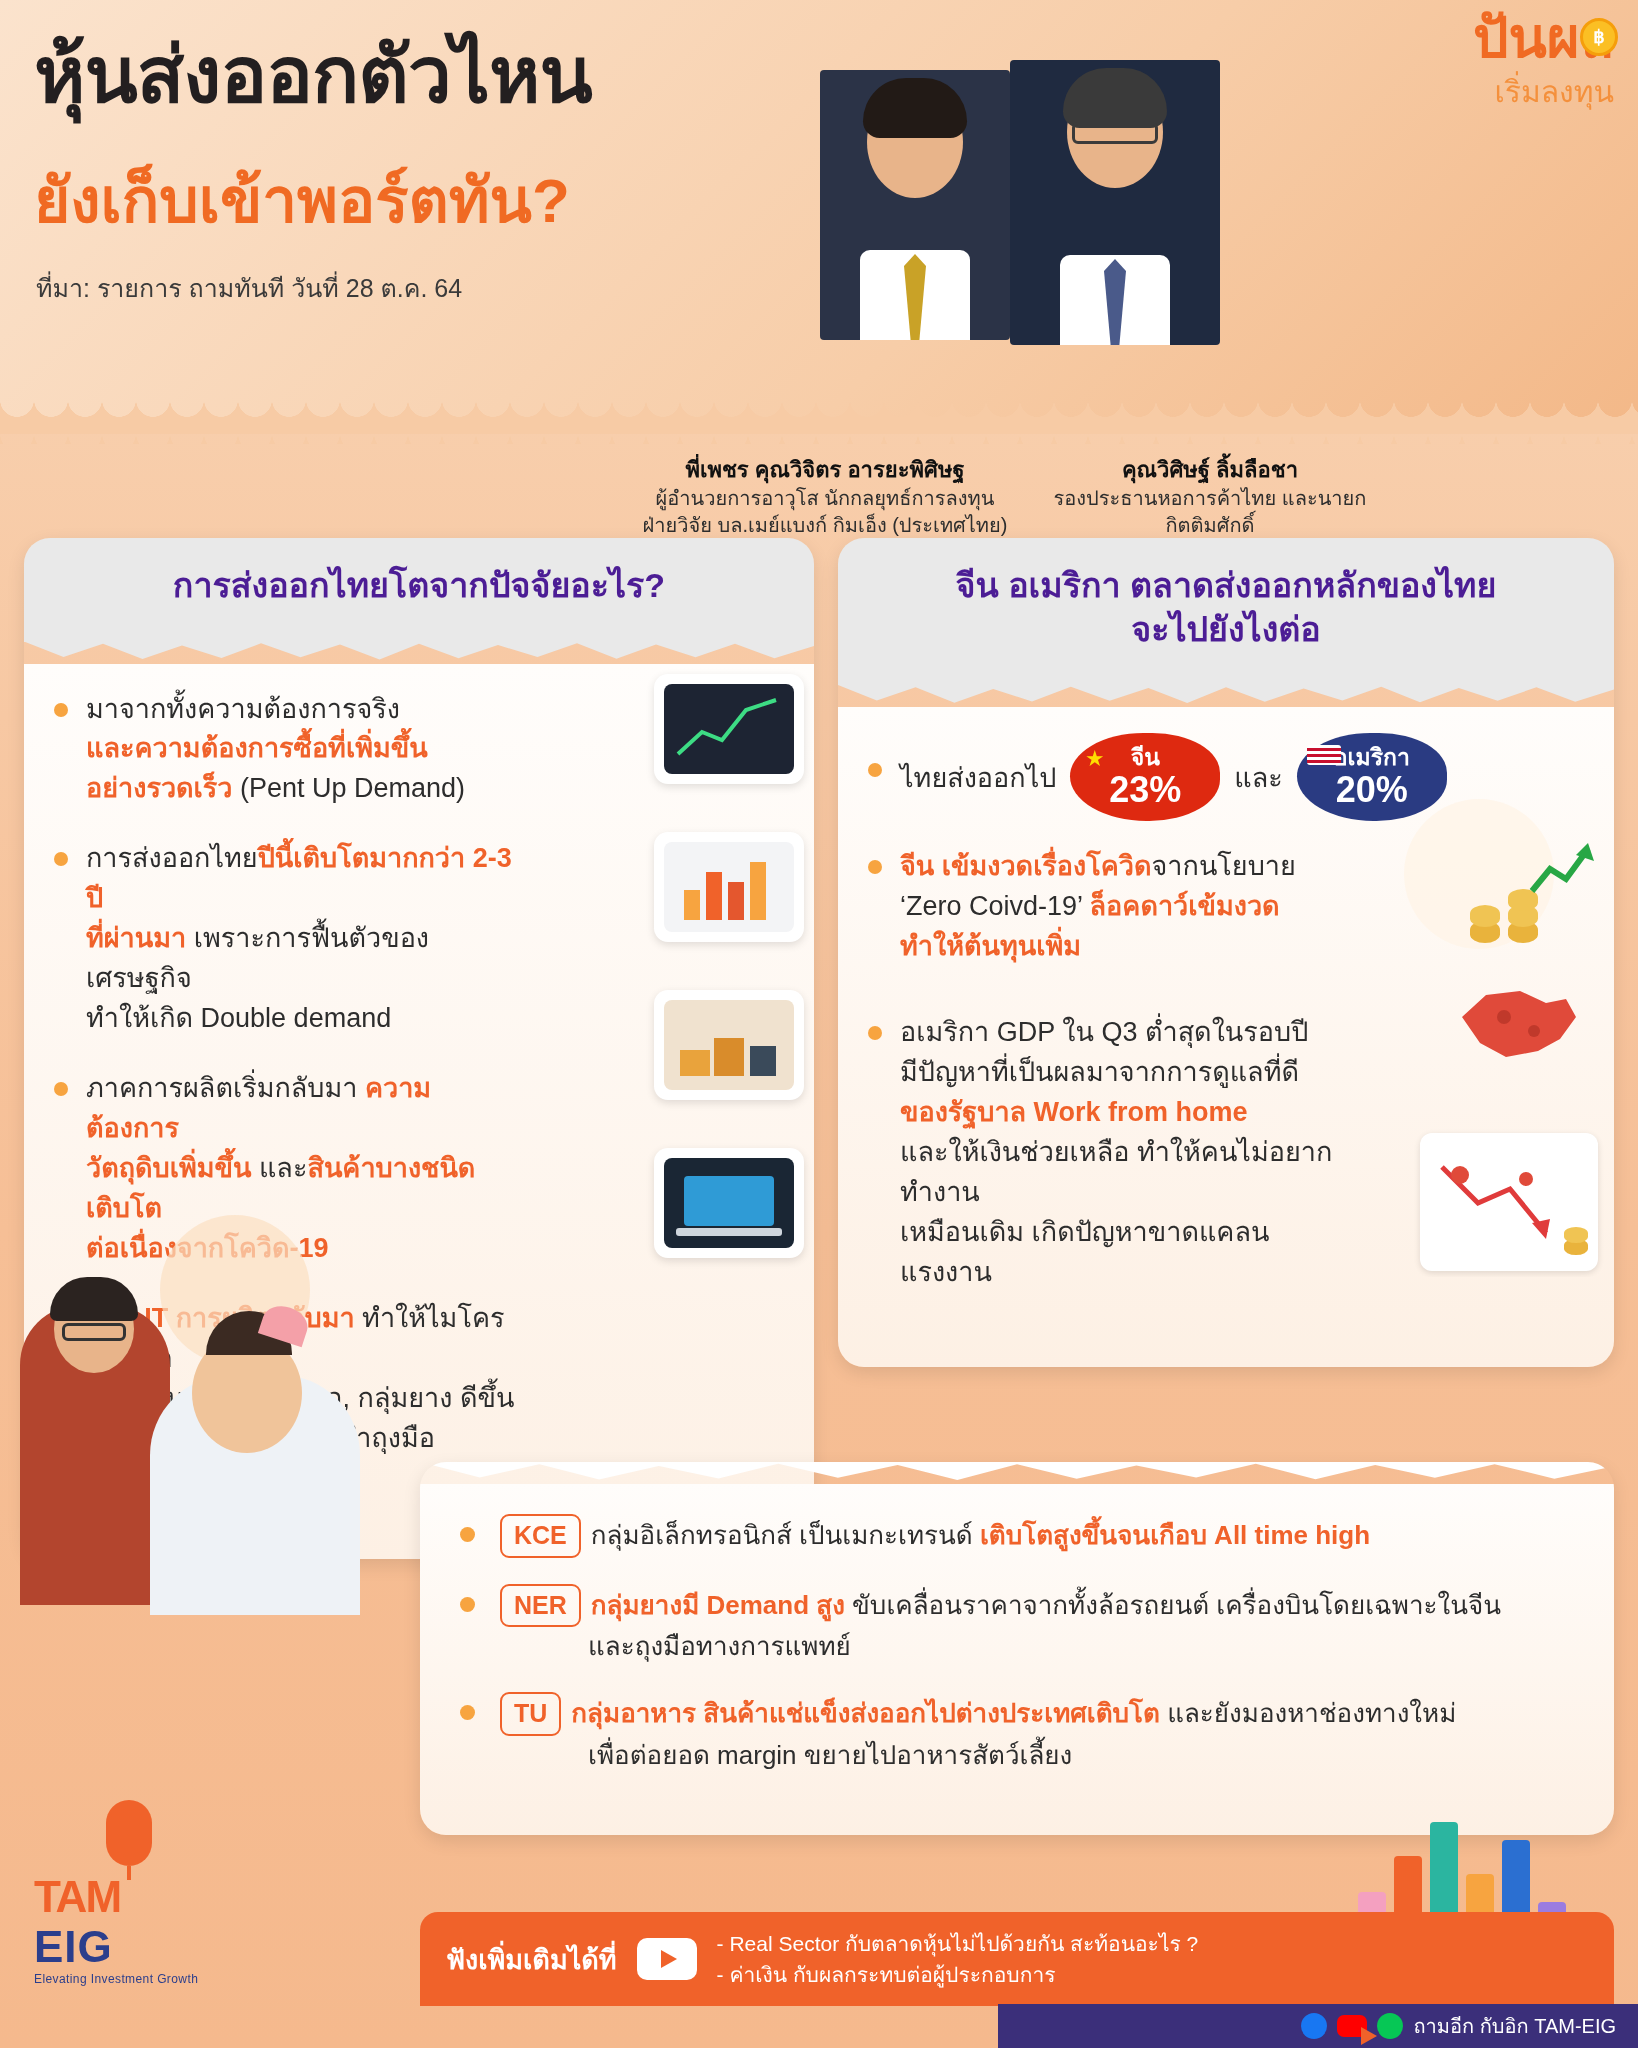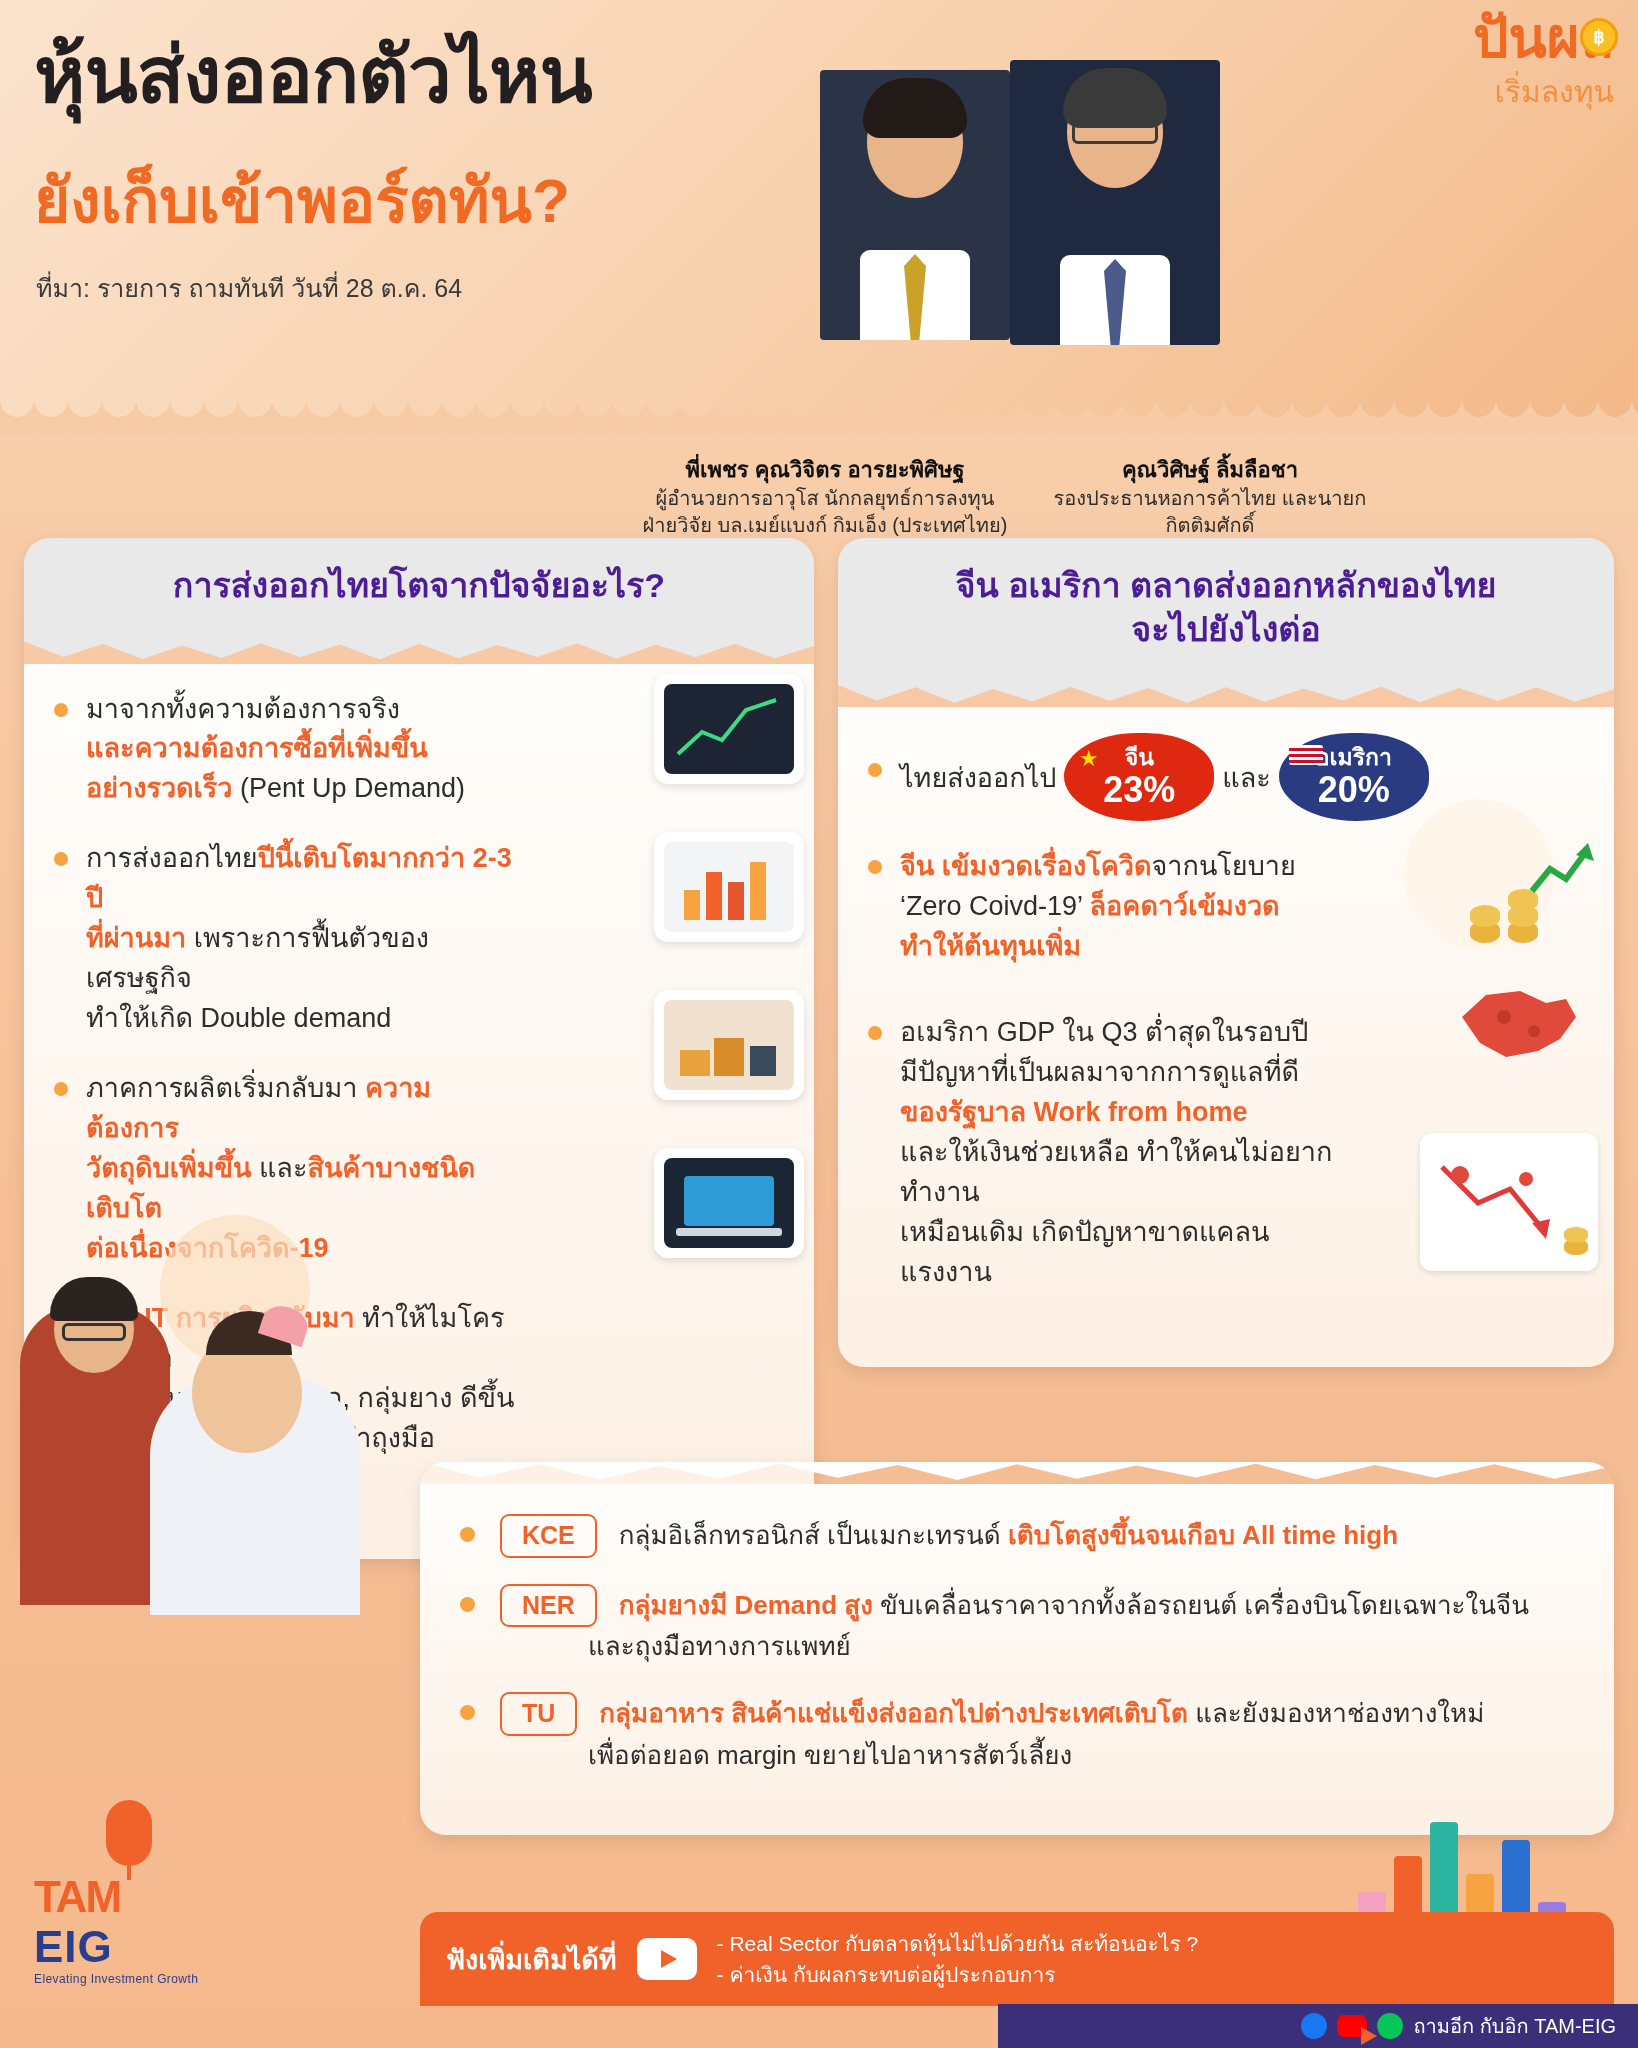--- a/index.html
+++ b/index.html
@@ -116,21 +116,21 @@
   .hl { color:#f0622a; font-weight:bold; }
 
   
   .thumb {
     position:absolute; right:10px; width:150px; height:110px; border-radius:14px;
     background:#ffffff; box-shadow:0 3px 8px rgba(0,0,0,.12); overflow:hidden;
   }
   .th-in{ position:absolute; inset:10px; border-radius:8px; }
 
   
-  .flagwrap{ display:inline-flex; align-items:center; gap:8px; vertical-align:middle;}
+  .flagwrap{ display:inline-flex; align-items:center; gap:14px; vertical-align:middle;}
   .flag-badge{
     width:150px; height:88px; border-radius:50% 46% 48% 52%;
     display:flex; flex-direction:column; align-items:center; justify-content:center;
     color:#fff; font-weight:bold; line-height:1.0; position:relative;
   }
   .flag-cn{ background:#de2910; }
   .flag-us{ background:#2a3b82; }
   .flag-badge .lbl{ font-size:23px; margin-bottom:3px; }
   .flag-badge .pct{ font-size:36px; }
   .star{ position:absolute; left:16px; top:16px; color:#ffde00; font-size:19px; }
@@ -142,21 +142,21 @@
   .tick li{
     position:relative; padding-left:46px; margin-bottom:26px;
     font-size:26px; line-height:1.5; color:#2d2d2d;
   }
   .tick li::before{
     content:""; position:absolute; left:6px; top:13px; width:15px; height:15px;
     border-radius:50%; background:#f7a440;
   }
   .ticker{
     display:inline-block; border:2px solid #f0622a; color:#f0622a; font-weight:bold;
-    border-radius:9px; padding:1px 20px; font-size:25px; margin-right:22px;
+    border-radius:9px; padding:1px 12px; font-size:25px; margin-right:10px;
   }
 
   
   .footer {
     position:absolute; left:420px; top:1912px; width:1194px; height:94px;
     background:#f0622a; border-radius:18px 18px 0 0;
     display:flex; align-items:center; padding:0 26px; gap:20px;
   }
   .footer .listen { color:#fff; font-size:27px; font-weight:bold; }
   .yt { width:60px; height:42px; background:#fff; border-radius:10px; position:relative; }

